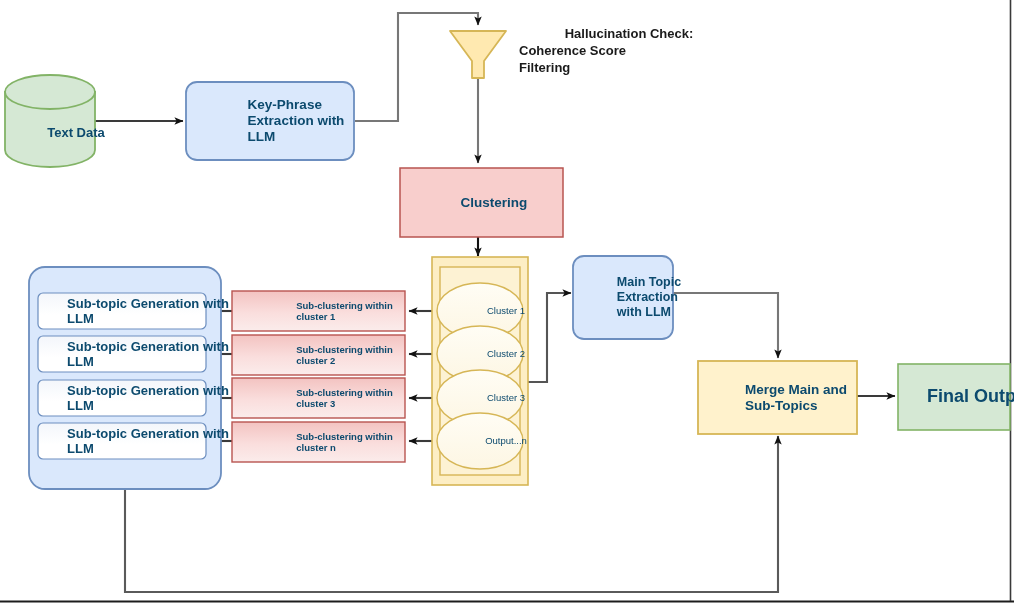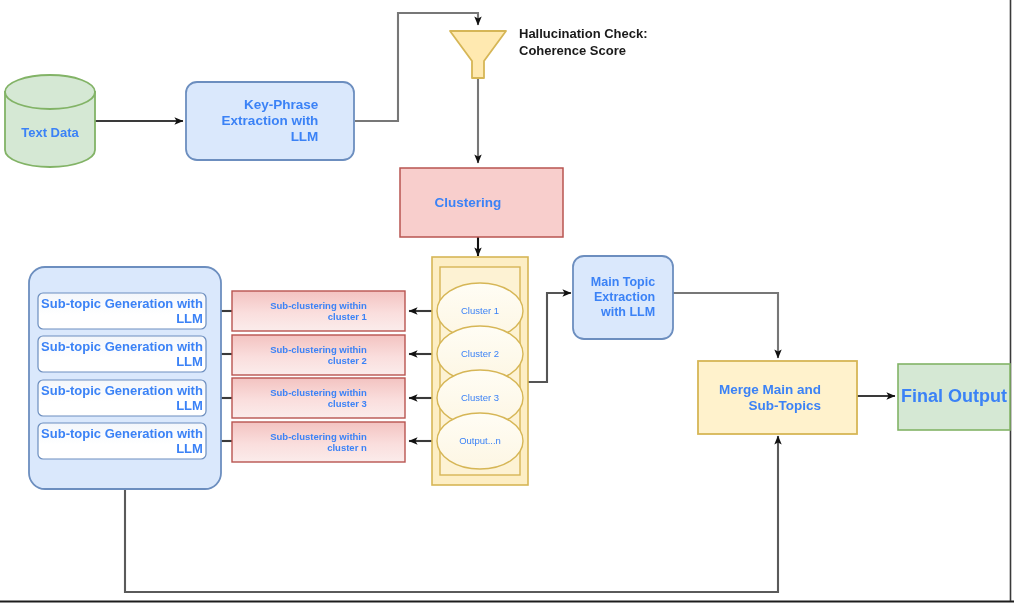--- a/index.html
+++ b/index.html
@@ -20,44 +20,45 @@
     top: 0;
     left: 0;
     width: 1014px;
     height: 605px;
   }
   .node-label {
     position: absolute;
     display: flex;
     align-items: center;
     justify-content: center;
-    text-align: right;
-    color: #3b82f6;
+    text-align: left;
+    color: #0c4a6e;
     font-weight: bold;
     line-height: 1.18;
     pointer-events: none;
     white-space: pre-line;
+    padding-left: 26px;
   }
   .lbl-textdata   { font-size: 13px; }
   .lbl-keyphrase  { font-size: 13.5px; }
   .lbl-clustering { font-size: 13.5px; }
   .lbl-cluster    { font-size: 9.5px; font-weight: normal; }
   .lbl-subclust   { font-size: 9.5px; }
   .lbl-subtopic   { font-size: 13px; border-radius: 10px; }
   .lbl-maintopic  { font-size: 12.5px; }
   .lbl-merge      { font-size: 13.5px; }
   .lbl-final      { font-size: 18px; }
   .annotation {
     position: absolute;
     color: #1a1a1a;
     font-size: 13px;
     line-height: 1.32;
     text-align: left;
   }
-  .annotation .ann-title { font-weight: bold; display: block; }
+  .annotation .ann-title { font-weight: bold; display: block; text-align: center; }
   .annotation .ann-line  { font-weight: bold; display: block; }
 </style>
 </head>
 <body>
 
 <div id="canvas">
 
   <svg class="layer" viewBox="0 0 1014 605">
     <defs>
       <marker id="arrowDark" markerWidth="10" markerHeight="10" refX="8.6" refY="4" orient="auto" markerUnits="userSpaceOnUse">
@@ -162,20 +163,21 @@
 
   <div class="node-label lbl-textdata" style="left:5px; top:102px; width:90px; height:62px;">Text Data</div>
 
   <div class="node-label lbl-keyphrase" style="left:186px; top:82px; width:168px; height:78px;">Key-Phrase
 Extraction with
 LLM</div>
 
   <div class="annotation" style="left:519px; top:25px; width:220px;">
     <span class="ann-title">Hallucination Check:</span>
     <span class="ann-line">Coherence Score</span>
+    <span class="ann-line">Filtering</span>
   </div>
 
   <div class="node-label lbl-clustering" style="left:400px; top:168px; width:136px; height:69px;">Clustering</div>
 
   <div class="node-label lbl-cluster" style="left:437px; top:283px; width:86px; height:56px;">Cluster 1</div>
   <div class="node-label lbl-cluster" style="left:437px; top:326px; width:86px; height:56px;">Cluster 2</div>
   <div class="node-label lbl-cluster" style="left:437px; top:370px; width:86px; height:56px;">Cluster 3</div>
   <div class="node-label lbl-cluster" style="left:437px; top:413px; width:86px; height:56px;">Output...n</div>
 
   <div class="node-label lbl-subclust" style="left:232px; top:291px; width:173px; height:40px;">Sub-clustering within

